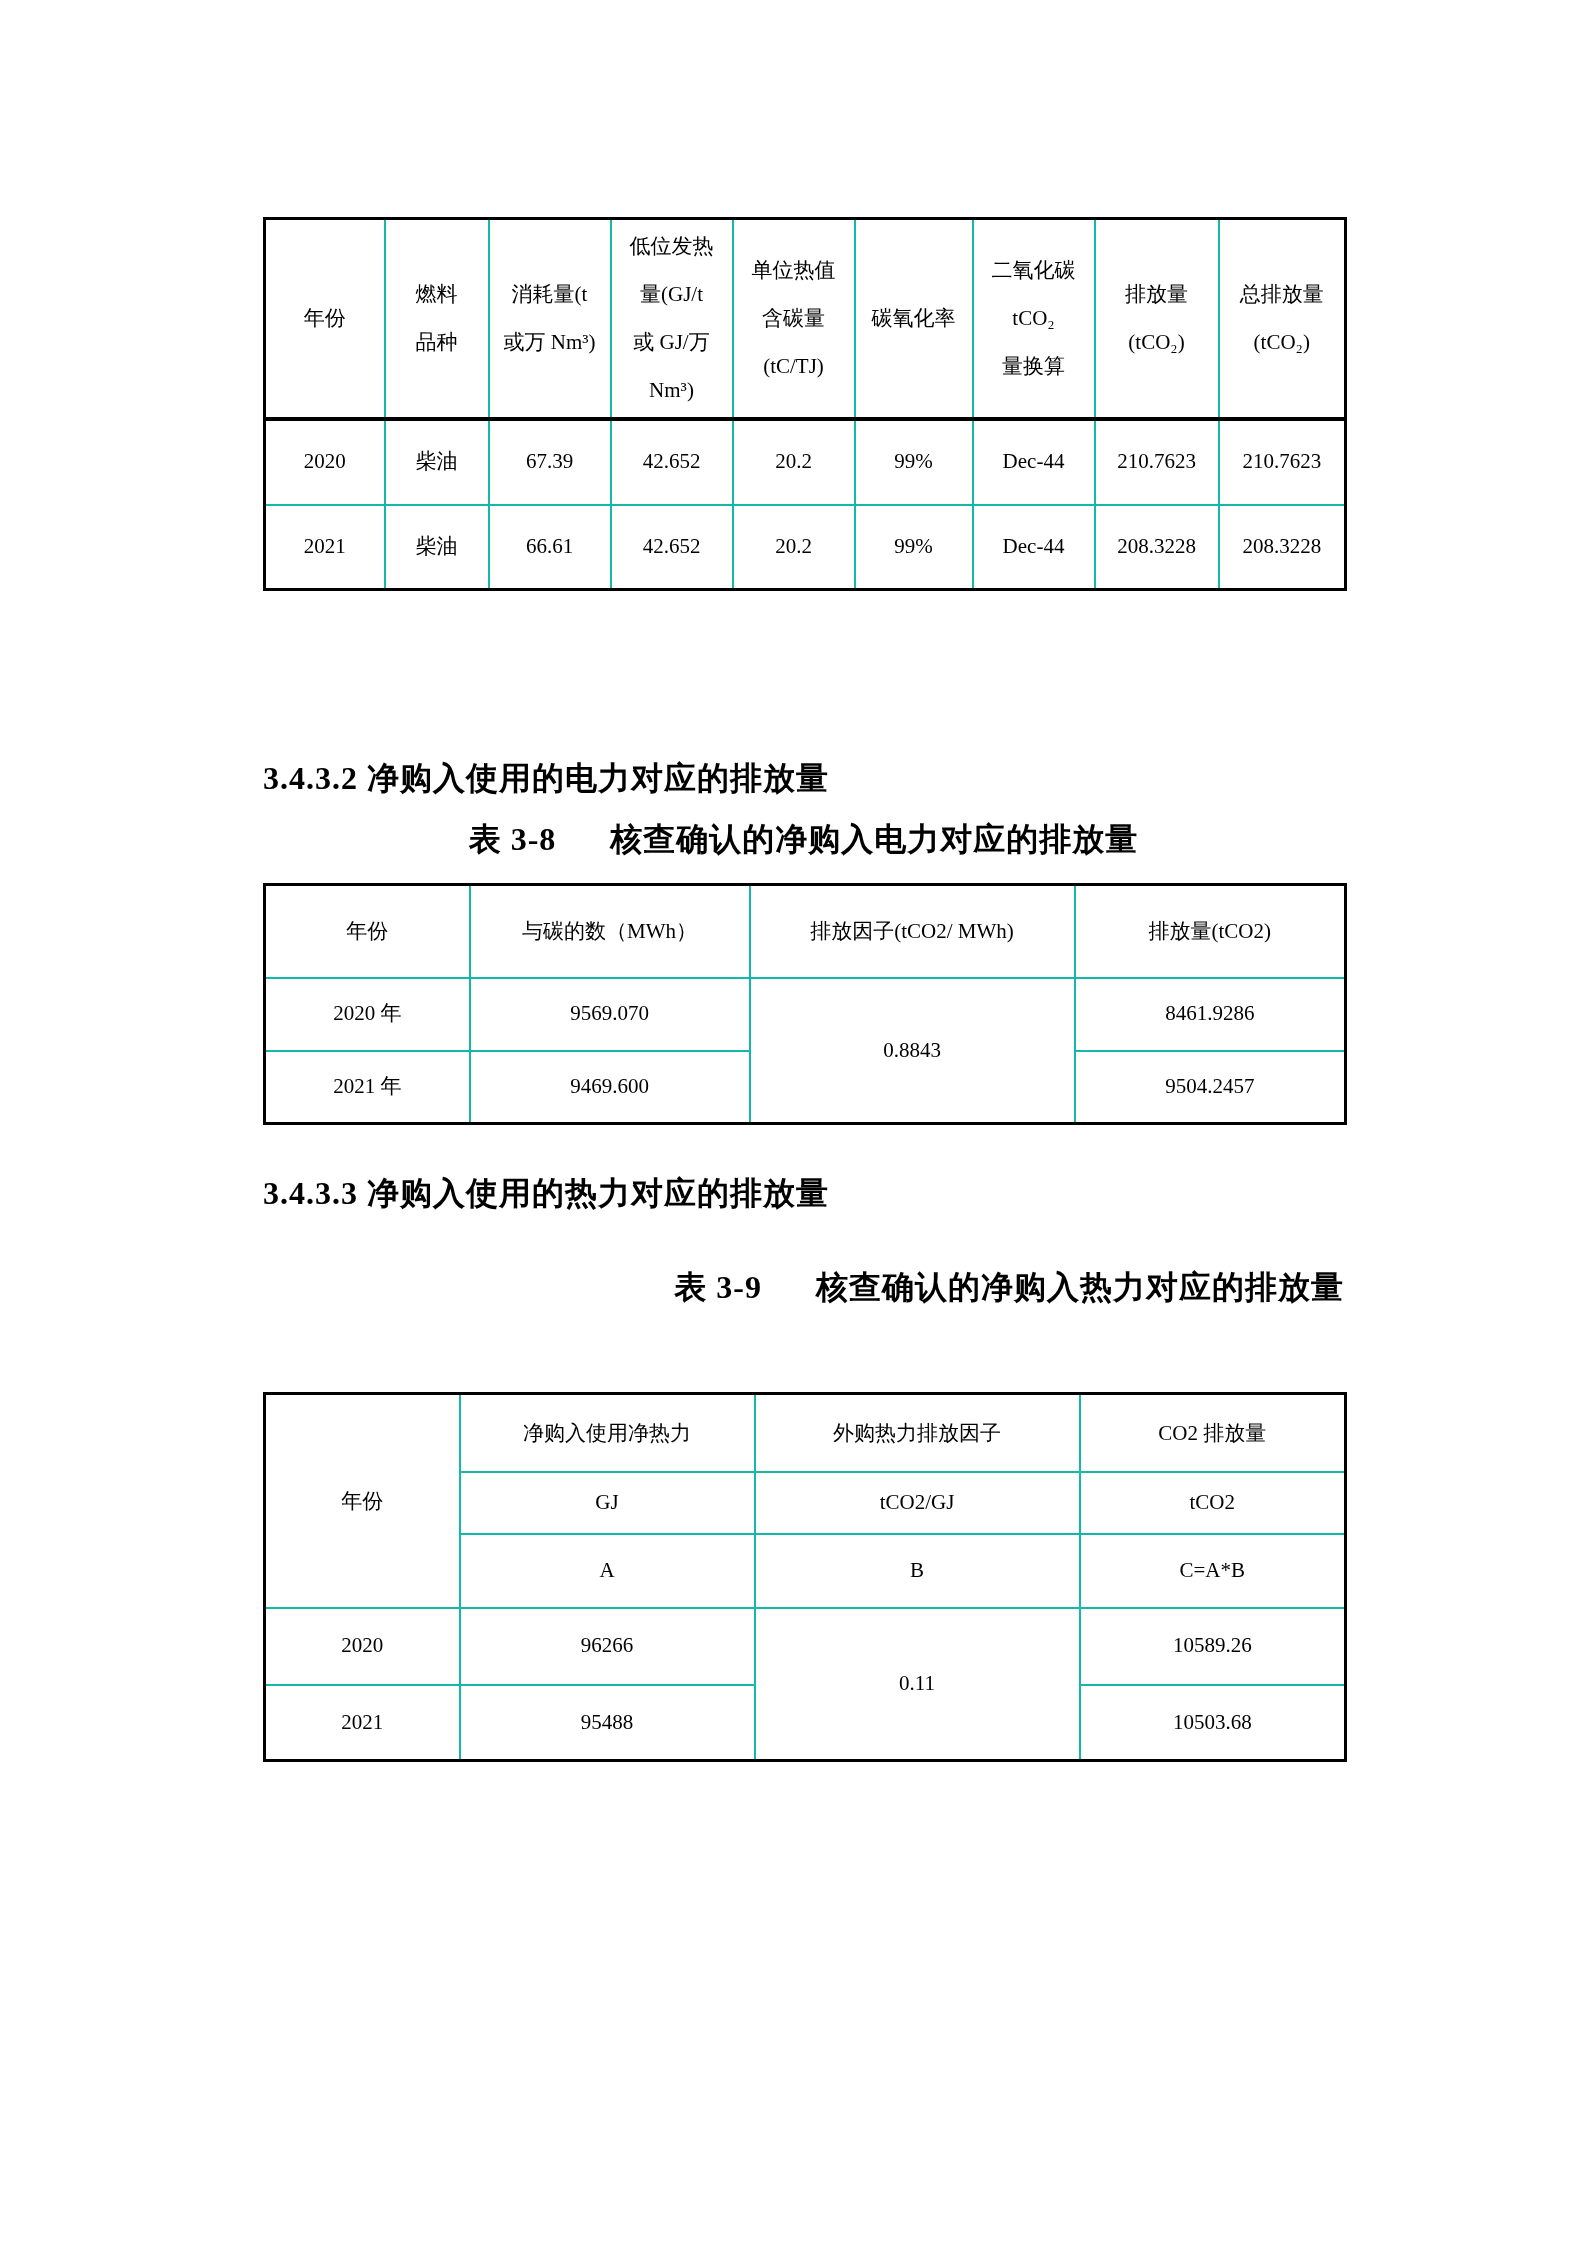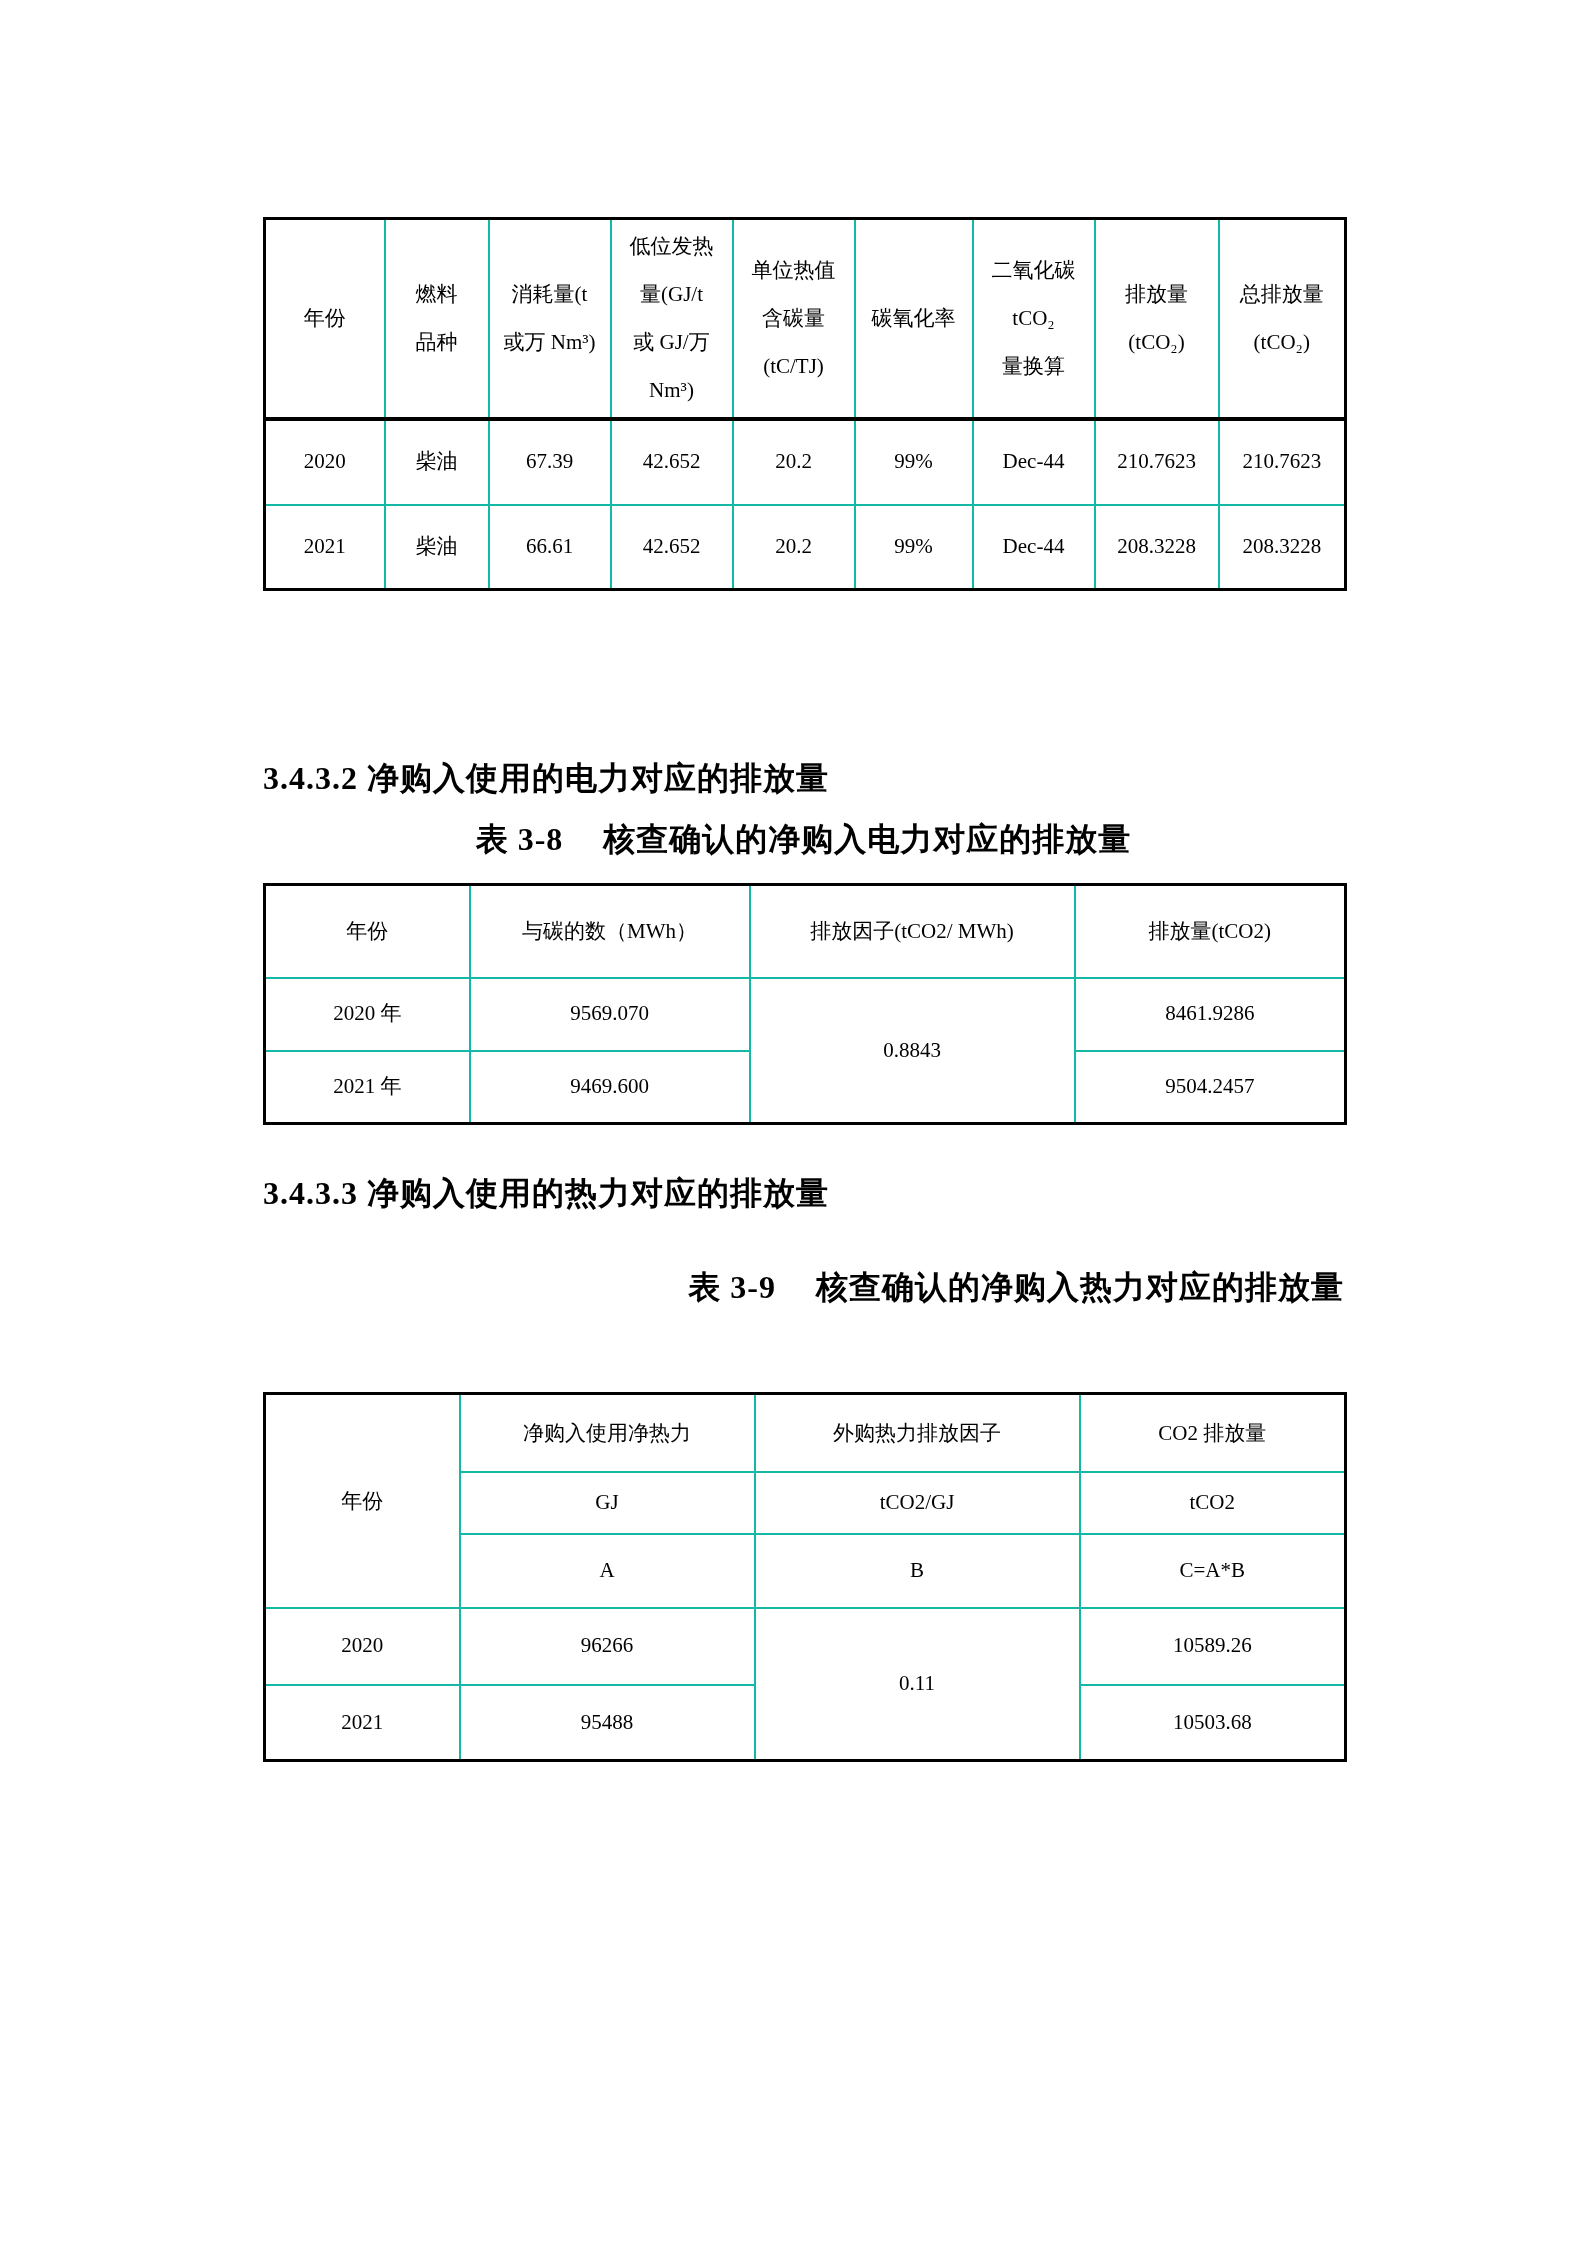--- a/index.html
+++ b/index.html
@@ -28,21 +28,21 @@
   .section-heading{
     position:absolute;left:263px;
     font-size:32px;font-weight:bold;
     white-space:nowrap;letter-spacing:1px;
   }
   .table-title{
     position:absolute;left:263px;width:1081px;
     text-align:center;font-size:32px;font-weight:bold;
     white-space:nowrap;letter-spacing:1px;
   }
-  .table-title .title-text{margin-left:40px;}
+  .table-title .title-text{margin-left:54px;}
 </style>
 </head>
 <body>
 
 <table class="doc-table t1" style="top:217px;">
   <colgroup>
     <col style="width:120px">
       <col style="width:104px">
       <col style="width:122px">
     <col style="width:122px">

